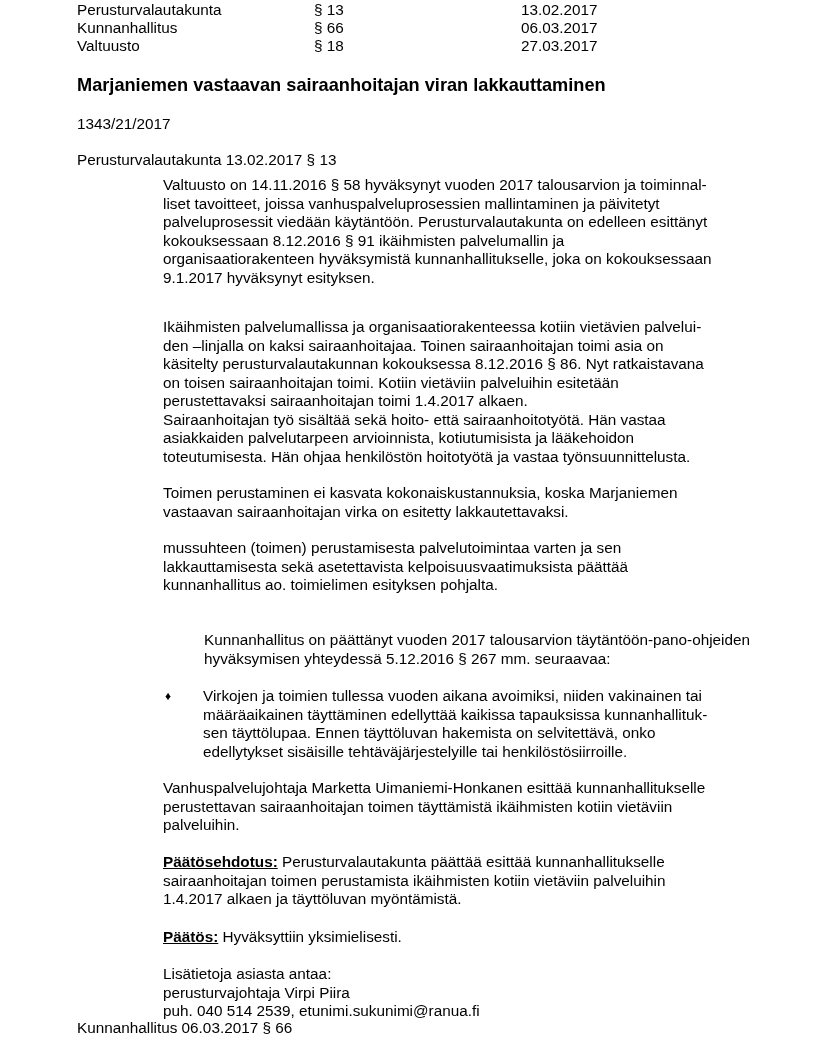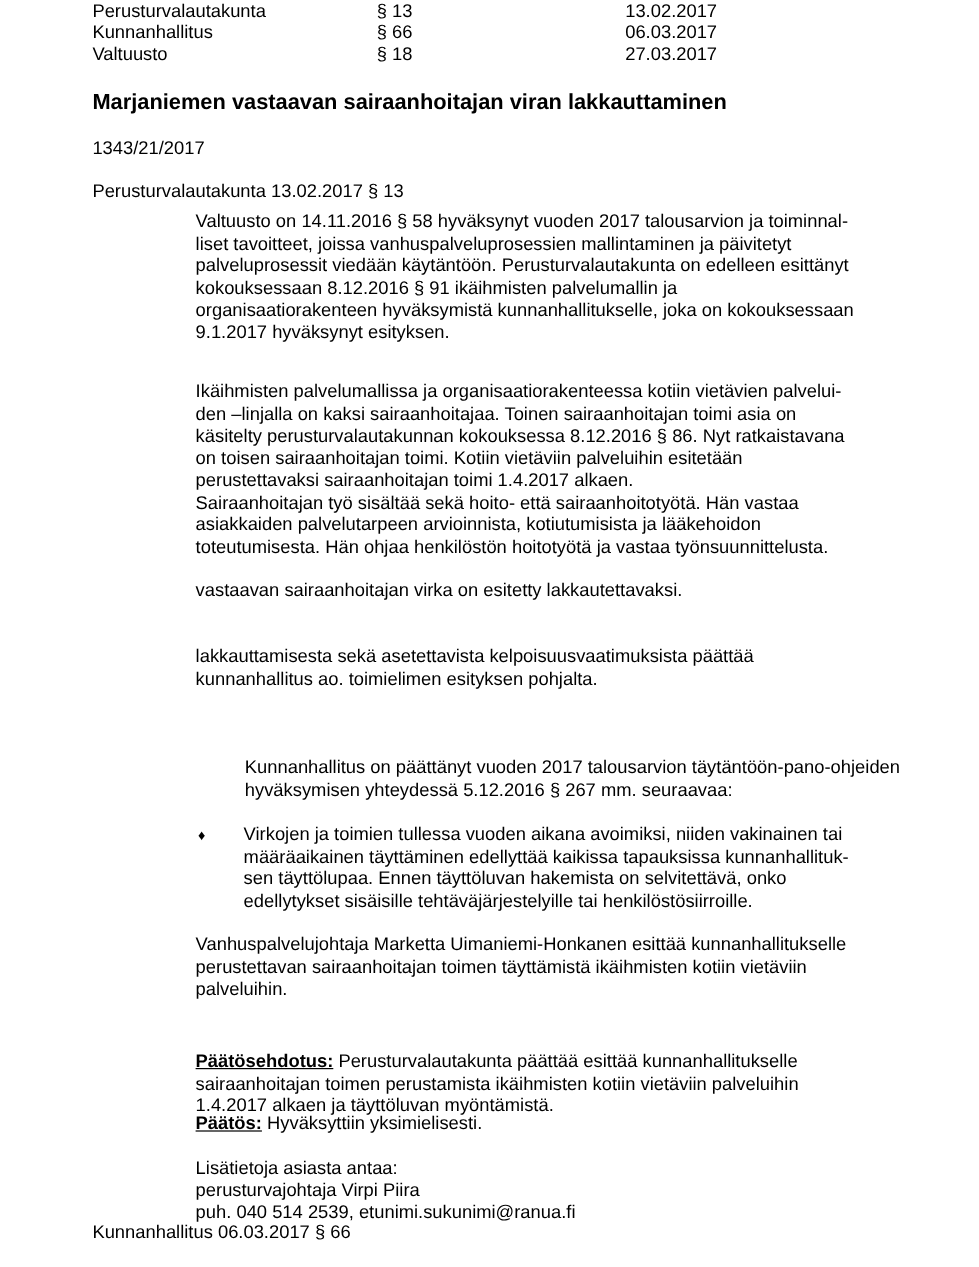--- a/index.html
+++ b/index.html
@@ -59,24 +59,26 @@
   <span class="body-line">den –linjalla on kaksi sairaanhoitajaa. Toinen sairaanhoitajan toimi asia on</span>
   <span class="body-line">käsitelty perusturvalautakunnan kokouksessa 8.12.2016 § 86. Nyt ratkaistavana</span>
   <span class="body-line">on toisen sairaanhoitajan toimi. Kotiin vietäviin palveluihin esitetään</span>
   <span class="body-line">perustettavaksi sairaanhoitajan toimi 1.4.2017 alkaen.</span>
   <span class="body-line">Sairaanhoitajan työ sisältää sekä hoito- että sairaanhoitotyötä.  Hän vastaa</span>
   <span class="body-line">asiakkaiden palvelutarpeen arvioinnista, kotiutumisista ja lääkehoidon</span>
   <span class="body-line">toteutumisesta. Hän ohjaa henkilöstön hoitotyötä ja vastaa työnsuunnittelusta.</span>
 </div>
 
 <div class="body-block" style="top:484px;">
+  <span class="body-line">Toimen perustaminen ei kasvata kokonaiskustannuksia, koska Marjaniemen</span>
   <span class="body-line">vastaavan sairaanhoitajan virka on esitetty lakkautettavaksi.</span>
 </div>
 
 <div class="body-block" style="top:539px;">
+  <span class="body-line">mussuhteen (toimen) perustamisesta palvelutoimintaa varten ja sen</span>
   <span class="body-line">lakkauttamisesta sekä asetettavista kelpoisuusvaatimuksista päättää</span>
   <span class="body-line">kunnanhallitus ao. toimielimen esityksen pohjalta.</span>
 </div>
 
 <div class="body-block" style="top:631px;margin-left:41px;">
   <span class="body-line">Kunnanhallitus on päättänyt vuoden 2017 talousarvion täytäntöön-pano-ohjeiden</span>
   <span class="body-line">hyväksymisen yhteydessä 5.12.2016 § 267 mm. seuraavaa:</span>
 </div>
 
 <div class="bullet" style="top:687px;">♦</div>
@@ -86,21 +88,21 @@
   <span class="body-line">sen täyttölupaa. Ennen täyttöluvan hakemista on selvitettävä, onko</span>
   <span class="body-line">edellytykset sisäisille tehtäväjärjestelyille tai henkilöstösiirroille.</span>
 </div>
 
 <div class="body-block" style="top:779px;">
   <span class="body-line">Vanhuspalvelujohtaja Marketta Uimaniemi-Honkanen esittää kunnanhallitukselle</span>
   <span class="body-line">perustettavan sairaanhoitajan toimen täyttämistä ikäihmisten kotiin vietäviin</span>
   <span class="body-line">palveluihin.</span>
 </div>
 
-<div class="body-block" style="top:876px;">
+<div class="body-block" style="top:853px;">
   <span class="body-line"><span class="lbl">Päätösehdotus:</span><span> Perusturvalautakunta päättää esittää kunnanhallitukselle</span></span>
   <span class="body-line">sairaanhoitajan toimen perustamista ikäihmisten kotiin vietäviin palveluihin</span>
   <span class="body-line">1.4.2017 alkaen ja täyttöluvan myöntämistä.</span>
 </div>
 
 <div class="body-block" style="top:928px;">
   <span class="body-line"><span class="lbl">Päätös:</span><span> Hyväksyttiin yksimielisesti.</span></span>
 </div>
 
 <div class="body-block" style="top:965px;">

